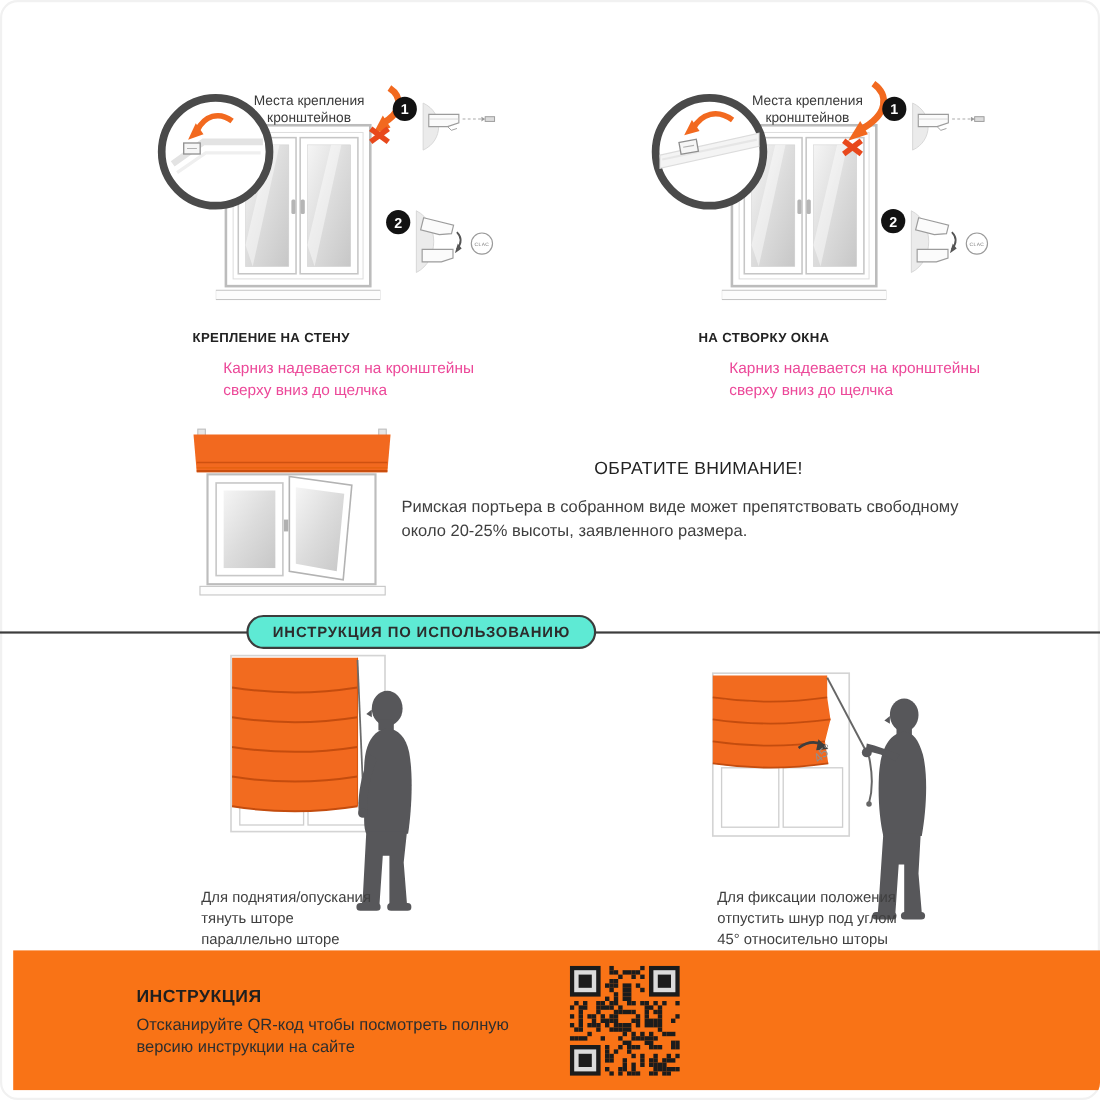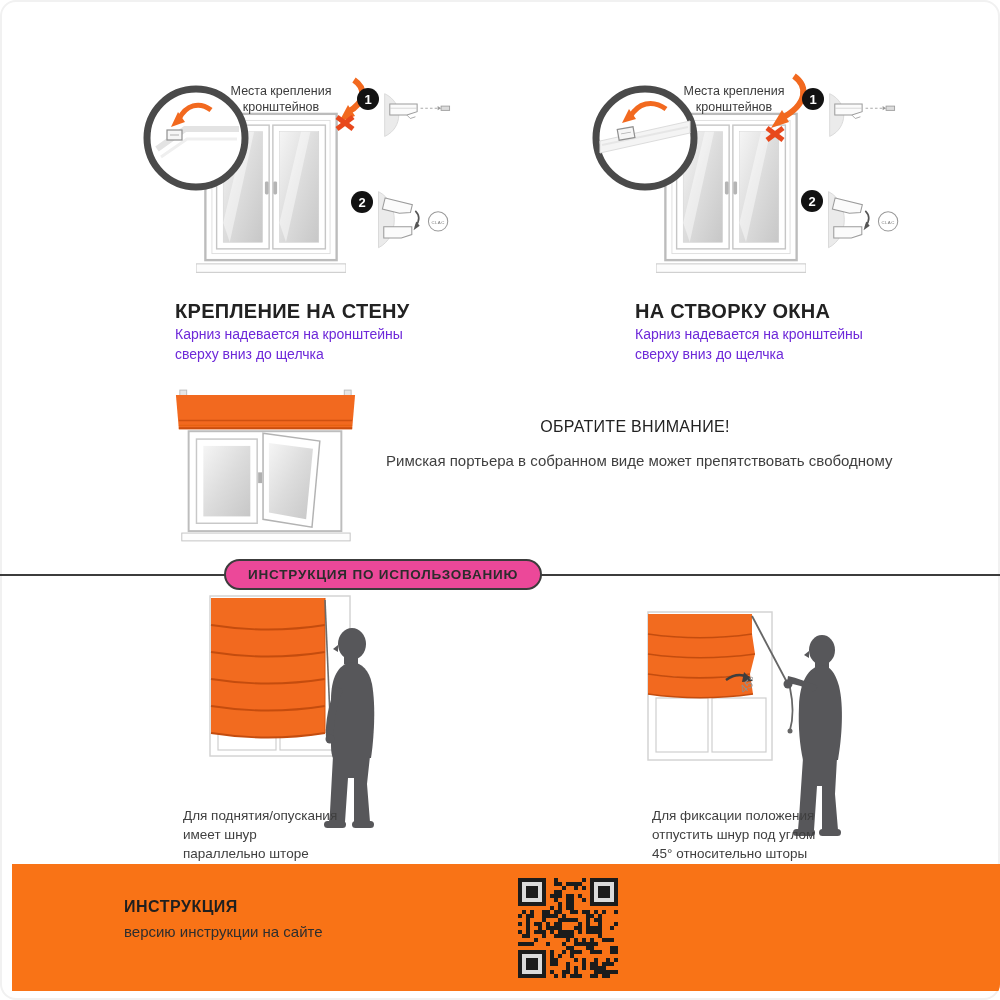--- a/index.html
+++ b/index.html
@@ -3,26 +3,26 @@
 <meta charset="utf-8">
 <style>
   html,body{margin:0;padding:0;background:#ffffff;}
   .canvas{position:relative;width:1000px;height:1000px;background:#ffffff;overflow:hidden;
           font-family:"Liberation Sans","DejaVu Sans",sans-serif;color:#3c3c3c;
           box-shadow:inset 0 0 0 2px #f1f1f1;border-radius:16px;}
   .abs{position:absolute;}
   .zoom-label{font-size:12.5px;line-height:1.28;text-align:center;color:#3a3a3a;}
   .step-num{width:22px;height:22px;border-radius:50%;background:#121212;color:#fff;
             font-size:13px;font-weight:bold;display:flex;align-items:center;justify-content:center;}
-  .col-title{font-size:20px;font-weight:bold;letter-spacing:.3px;color:#222;}
-  .col-body{font-size:14px;line-height:20px;color:#6d28d9;}
+  .col-title{font-size:12px;font-weight:bold;letter-spacing:.3px;color:#222;}
+  .col-body{font-size:14px;line-height:20px;color:#ec4899;margin-left:28px;}
   .att-title{font-size:16px;font-weight:normal;color:#222;text-align:center;letter-spacing:.3px;}
   .att-body{font-size:15px;line-height:22px;color:#3f3f3f;}
   .divider-line{left:0;top:574px;width:1000px;height:2px;background:#3c3c3c;}
-  .divider-pill{left:224px;top:559px;background:#ec4899;border:2px solid #3c3c3c;border-radius:18px;
+  .divider-pill{left:224px;top:559px;background:#5eead4;border:2px solid #3c3c3c;border-radius:18px;
                 padding:6px 22px;font-size:13.5px;font-weight:600;letter-spacing:.8px;color:#2c2c2c;white-space:nowrap;}
   .caption{font-size:13.5px;line-height:19px;color:#3f3f3f;}
   .footer{left:12px;top:864px;width:1000px;height:127px;background:#f97316;}
   .footer-title{left:112px;top:34px;font-size:16px;font-weight:bold;letter-spacing:.5px;color:#1f1f1f;}
   .footer-body{left:112px;top:58px;font-size:15px;line-height:19.5px;color:#2e2e2e;}
   .logo-wrap{left:652px;top:12px;width:300px;text-align:center;}
   .logo-text{font-family:"DejaVu Serif","Liberation Serif",serif;font-style:italic;font-size:50px;
              color:#262626;line-height:64px;letter-spacing:1px;}
   .logo-tagline{font-size:12.5px;letter-spacing:2.5px;color:#333;margin-top:2px;}
   svg{display:block;}
@@ -179,22 +179,23 @@
     <rect x="17" y="44" width="156" height="102" fill="#fff" stroke="#bdbdbd" stroke-width="2"></rect>
     <rect x="25" y="52" width="62" height="86" fill="#fff" stroke="#c8c8c8" stroke-width="1.5"></rect>
     <rect x="32" y="59" width="48" height="72" fill="url(#glassGrad)"></rect>
     <polygon points="93,46 151,54 143,142 93,134" fill="#fff" stroke="#b3b3b3" stroke-width="1.5"></polygon>
     <polygon points="99,56 144,62 137,134 99,127" fill="url(#glassGrad)"></polygon>
     <rect x="88" y="86" width="4" height="11" fill="#b0b0b0"></rect>
     <rect x="10" y="148" width="172" height="8" fill="#fdfdfd" stroke="#c4c4c4"></rect>
   </svg>
 
   <div class="abs att-title" style="left:420px;top:418px;width:430px">ОБРАТИТЕ ВНИМАНИЕ!</div>
-  <div class="abs att-body" style="left:386px;top:450px;width:560px">
+  <div class="abs att-body" style="left:365px;top:450px;width:560px">
     <div>Римская портьера в собранном виде может препятствовать свободному</div>
+    <div>около  20-25%  высоты, заявленного размера.</div>
   </div>
 
   <div class="abs divider-line"></div>
   <div class="abs divider-pill">ИНСТРУКЦИЯ ПО ИСПОЛЬЗОВАНИЮ</div>
 
   <svg class="abs" style="left:176px;top:590px" width="260" height="255" viewBox="0 0 260 255">
     <rect x="34" y="6" width="140" height="160" fill="#fff" stroke="#d4d4d4" stroke-width="1.5"></rect>
     <rect x="42" y="140" width="58" height="20" fill="#fff" stroke="#cfcfcf" stroke-width="1.2"></rect>
     <rect x="104" y="140" width="60" height="20" fill="#fff" stroke="#cfcfcf" stroke-width="1.2"></rect>
     <g>
@@ -218,21 +219,21 @@
       <path d="M30,36 C16,38 9,52 9,74 L9,120 C9,126 10,130 11,132 L49,132 C52,112 54,80 50,58 C47,44 40,37 30,36 Z"></path>
       <path d="M14,60 C7,76 3,96 4,112 L12,114 C11,98 14,80 21,64 Z"></path>
       <circle cx="8" cy="113" r="4.5"></circle>
       <path d="M11,130 L8,186 L7,196 L23,196 L26,152 L32,152 L32,196 L48,196 L45,158 L48,130 Z"></path>
       <rect x="2" y="195" width="22" height="7" rx="3.5"></rect>
       <rect x="30" y="195" width="22" height="7" rx="3.5"></rect>
     </g>
   </svg>
   <div class="abs caption" style="left:183px;top:806px">
     <div>Для поднятия/опускания</div>
-    <div>имеет шнур</div>
+    <div>тянуть шторе</div>
     <div>параллельно шторе</div>
   </div>
 
   <svg class="abs" style="left:626px;top:588px" width="290" height="255" viewBox="0 0 290 255">
     <rect x="22" y="24" width="124" height="148" fill="#fff" stroke="#d4d4d4" stroke-width="1.5"></rect>
     <rect x="30" y="110" width="52" height="54" fill="#fff" stroke="#cfcfcf" stroke-width="1.2"></rect>
     <rect x="86" y="110" width="54" height="54" fill="#fff" stroke="#cfcfcf" stroke-width="1.2"></rect>
     <g>
       <path d="M22,26 L126,26 L126,46 C92,51 56,51 22,46 Z" fill="#f26b1f"></path>
       <path d="M22,46 C56,51 92,51 126,46 L129,66 C92,71 56,71 22,66 Z" fill="#f2691f"></path>
@@ -263,20 +264,21 @@
   </svg>
   <div class="abs caption" style="left:652px;top:806px">
     <div>Для фиксации положения</div>
     <div>отпустить шнур под углом</div>
     <div>45° относительно шторы</div>
   </div>
 
   <div class="abs footer">
     <div class="abs footer-title">ИНСТРУКЦИЯ</div>
     <div class="abs footer-body">
+      <div>Отсканируйте QR-код чтобы посмотреть полную</div>
       <div>версию инструкции на сайте</div>
     </div>
     <svg class="abs" style="left:506px;top:14px" width="100" height="100" viewBox="0 0 100 100">
         <rect x="36" y="0" width="4" height="4" fill="#1c1c1c"></rect>
         <rect x="64" y="0" width="4" height="4" fill="#1c1c1c"></rect>
         <rect x="36" y="4" width="4" height="4" fill="#1c1c1c"></rect>
         <rect x="40" y="4" width="4" height="4" fill="#1c1c1c"></rect>
         <rect x="48" y="4" width="4" height="4" fill="#1c1c1c"></rect>
         <rect x="52" y="4" width="4" height="4" fill="#1c1c1c"></rect>
         <rect x="56" y="4" width="4" height="4" fill="#1c1c1c"></rect>

